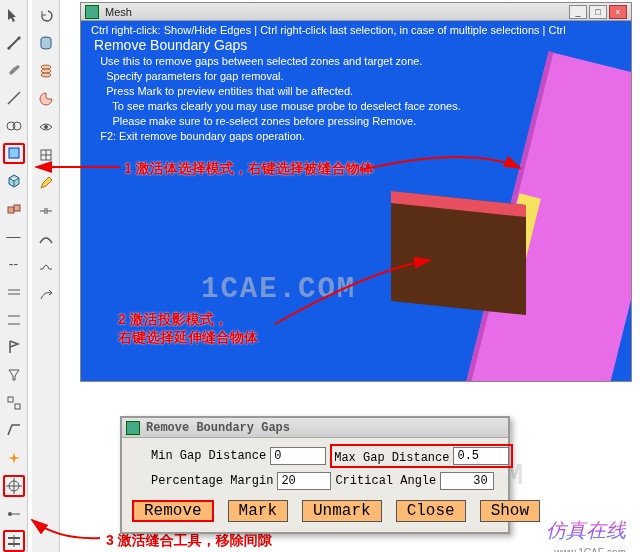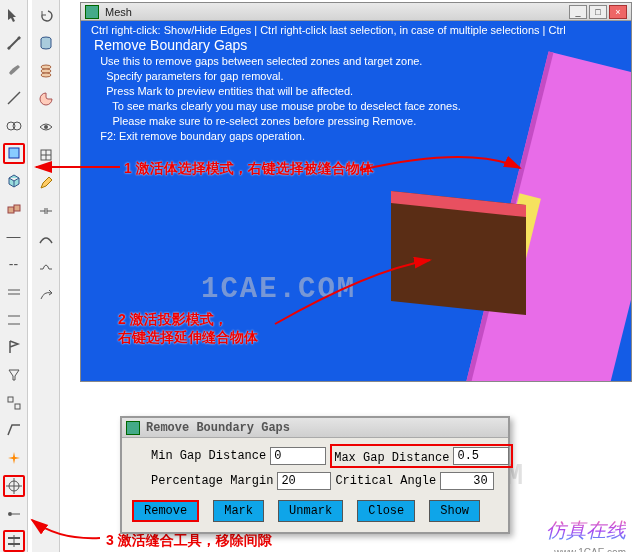--- a/index.html
+++ b/index.html
@@ -145,22 +145,22 @@
     font-size:12px;
     height:18px;
     border:1px solid #777;
     background:#fff;
     padding:0 3px;
   }
   .dlg-row .boxred{border:2px solid #e00;display:flex;align-items:flex-end;padding:1px 2px;gap:4px;}
   .dlg-btns{display:flex;gap:14px;padding:6px 2px 4px 2px;}
   .dlg-btn{
     height:22px;padding:0 10px;
-    background:#0ea5e9;border:1px solid #555;
-    font-family:"Courier New",monospace;font-size:12px;
+    background:#fdba74;border:1px solid #555;
+    font-family:"Courier New",monospace;font-size:16px;
     cursor:pointer;
   }
   .dlg-btn.red{border:2px solid #e00;}
 
   .footer{
     position:absolute;
     right:14px; bottom:8px;
     font-size:20px;
     font-family:"KaiTi","STKaiti",serif;
     font-style:italic;

